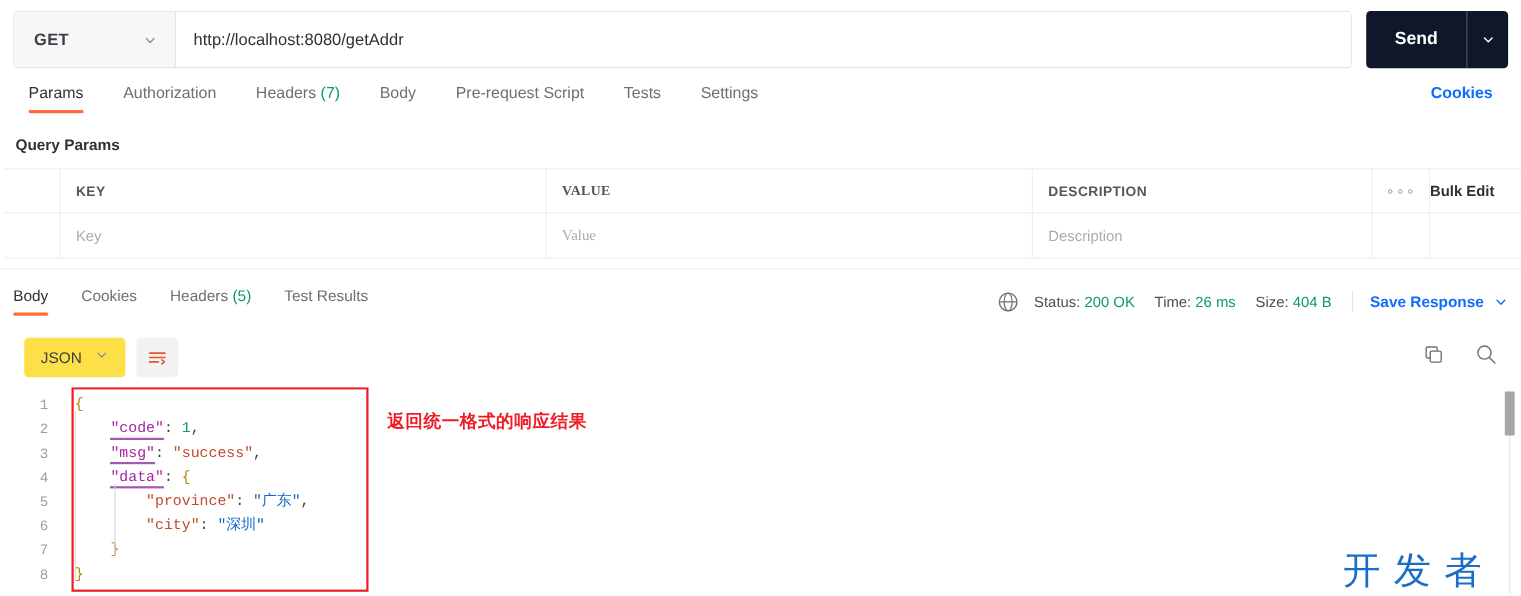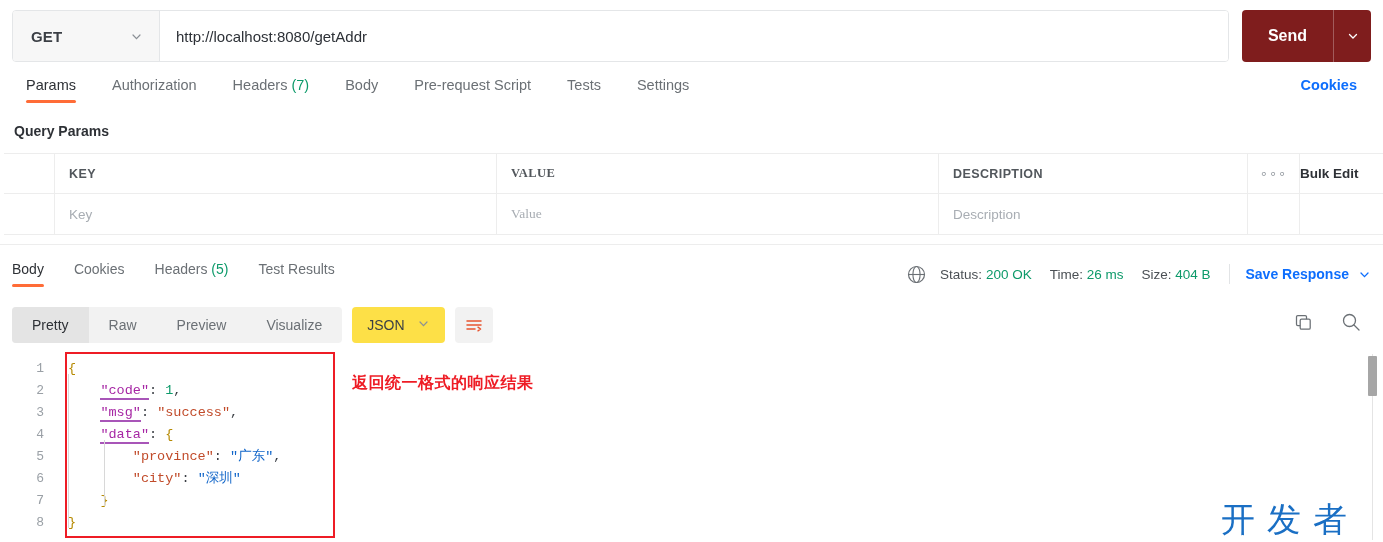--- a/index.html
+++ b/index.html
@@ -36,21 +36,21 @@
   .chev { display:inline-block; }
   .chev svg { display:block; }
   .url-input {
     flex: 1; display: flex; align-items: center;
     padding: 0 16px; font-size: 15px; color: #2d3137;
     background: #fff;
   }
   .send-group {
     display: flex; align-items: stretch;
     margin-left: 13px; height: 52px;
-    background: #7f1d1d; border-radius: 4px; overflow: hidden; text-align: right;
+    background: #0f172a; border-radius: 4px; overflow: hidden; text-align: right;
   }
   .send-btn {
     display: flex; align-items: center; justify-content: center;
     width: 92px; color: #fff; font-size: 16px; font-weight: bold;
     cursor: pointer;
   }
   .send-caret {
     display: flex; align-items: center; justify-content: center;
     width: 38px; border-left: 1px solid rgba(255,255,255,.28);
     cursor: pointer;
@@ -327,26 +327,20 @@
     <span class="meta-divider"></span>
     <span class="save-resp">Save Response</span>
     <span class="save-caret">
       <svg width="13" height="13" viewBox="0 0 13 13">
           <path d="M3 5 L6.5 8.6 L10 5" stroke="#0d6efd" stroke-width="1.3" fill="none" stroke-linecap="round"></path>
         </svg>
     </span>
   </div>
 
   <div class="view-bar">
-    <div class="seg">
-      <div class="seg-item active">Pretty</div>
-      <div class="seg-item">Raw</div>
-      <div class="seg-item">Preview</div>
-      <div class="seg-item">Visualize</div>
-    </div>
     <div class="fmt-box">
       <span class="fmt-label">JSON</span>
       <span>
         <svg width="13" height="13" viewBox="0 0 13 13">
             <path d="M3 5 L6.5 8.6 L10 5" stroke="#8b9096" stroke-width="1.2" fill="none" stroke-linecap="round"></path>
           </svg>
       </span>
     </div>
     <div class="wrap-box">
       <svg width="18" height="16" viewBox="0 0 18 16">

